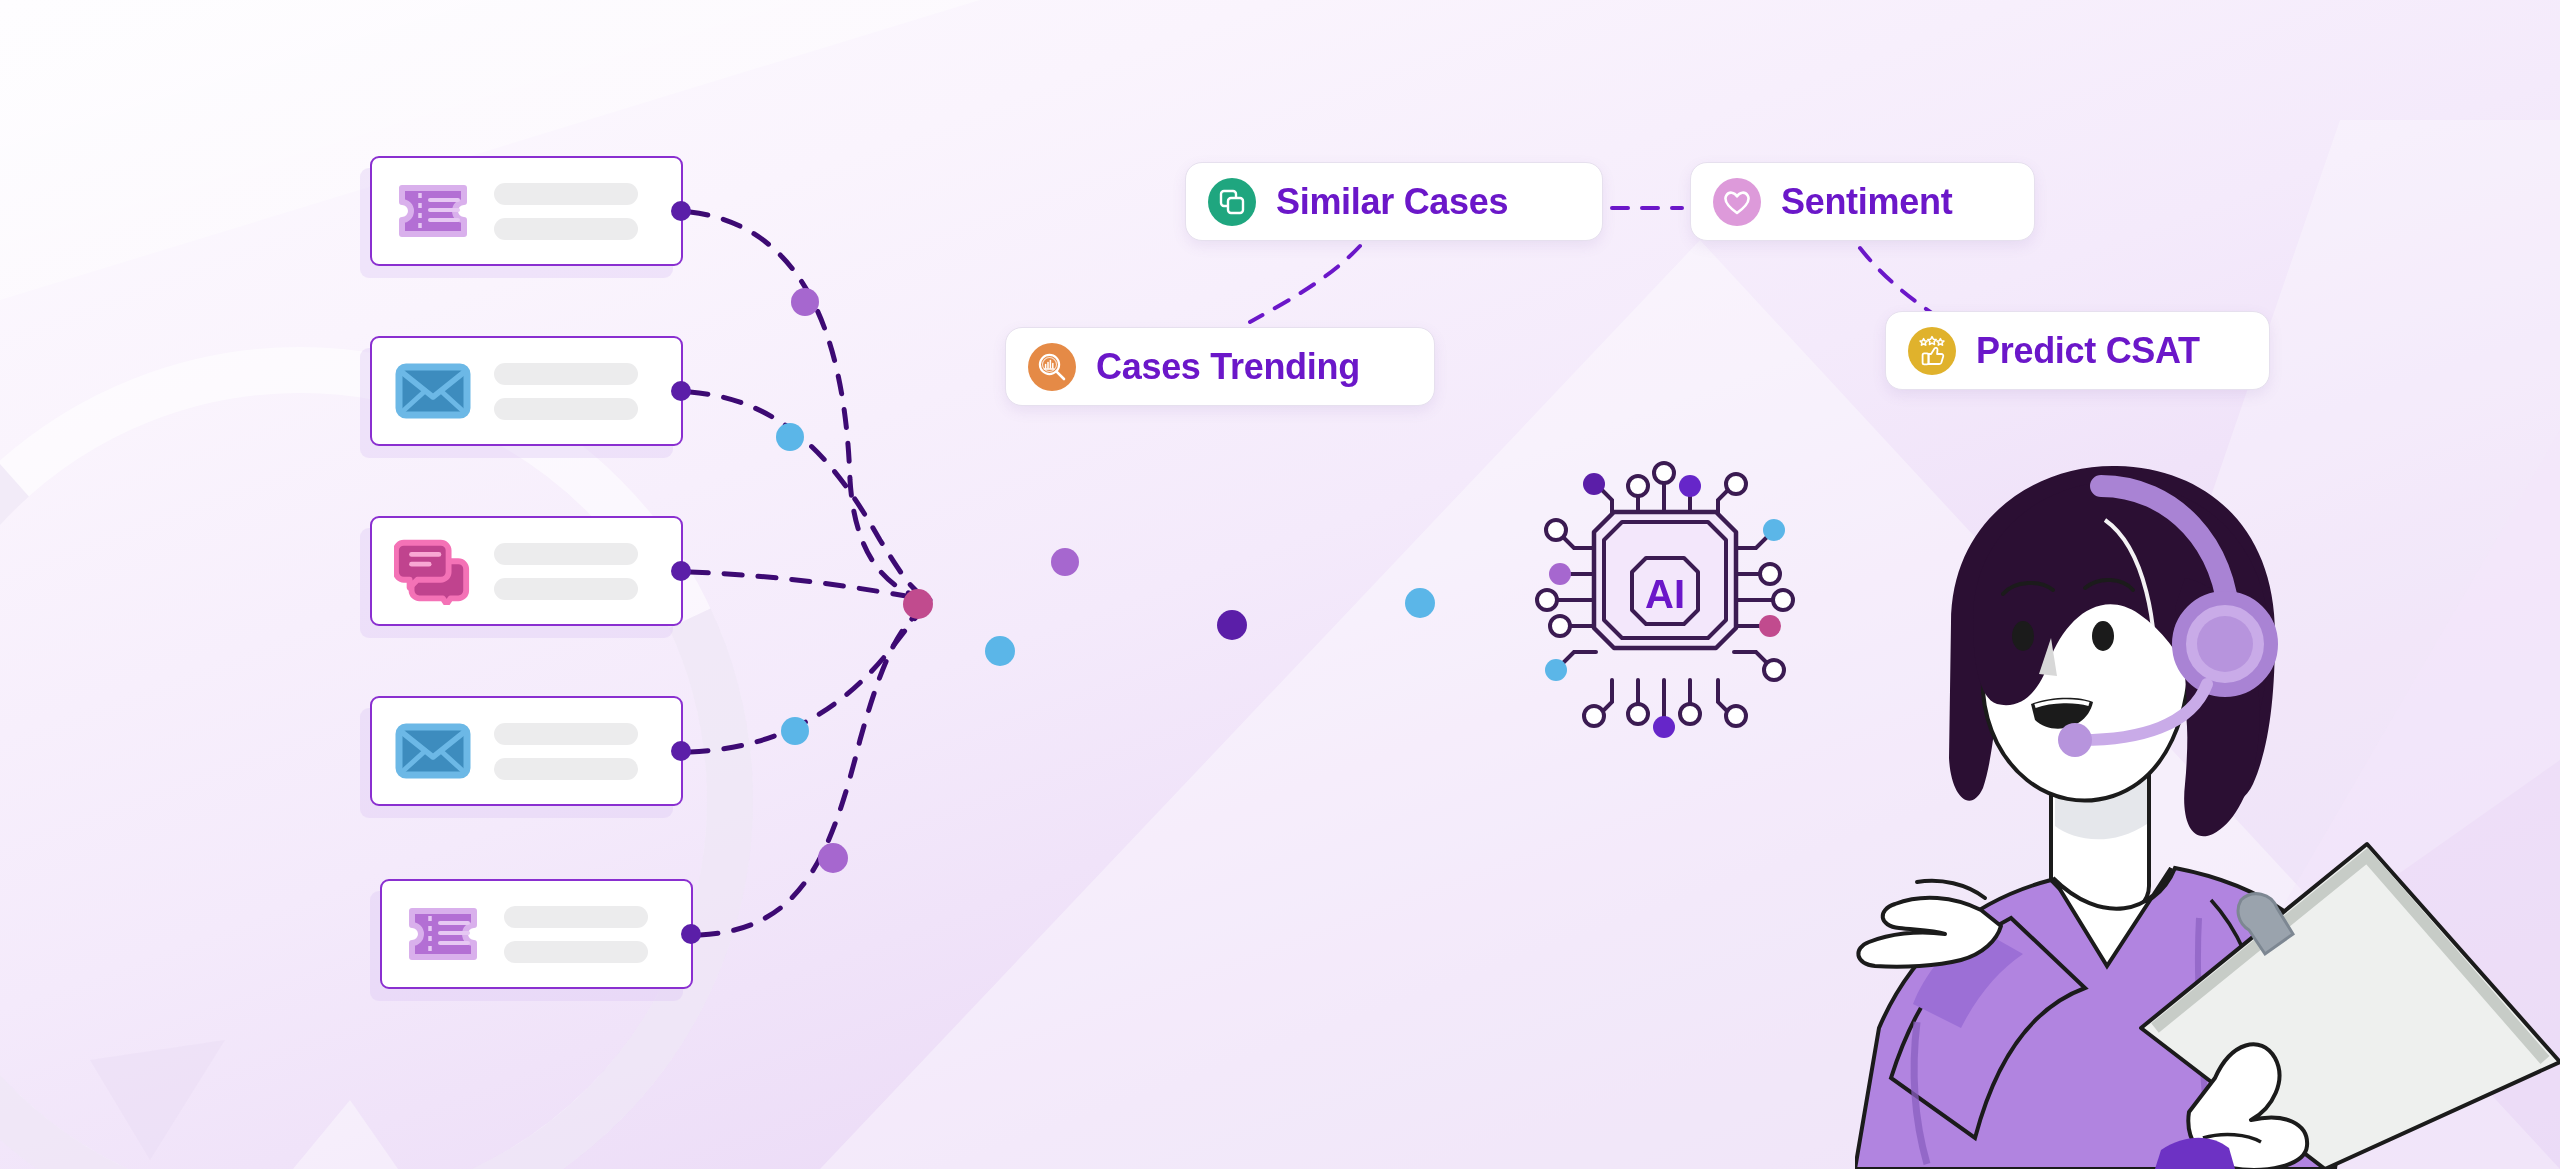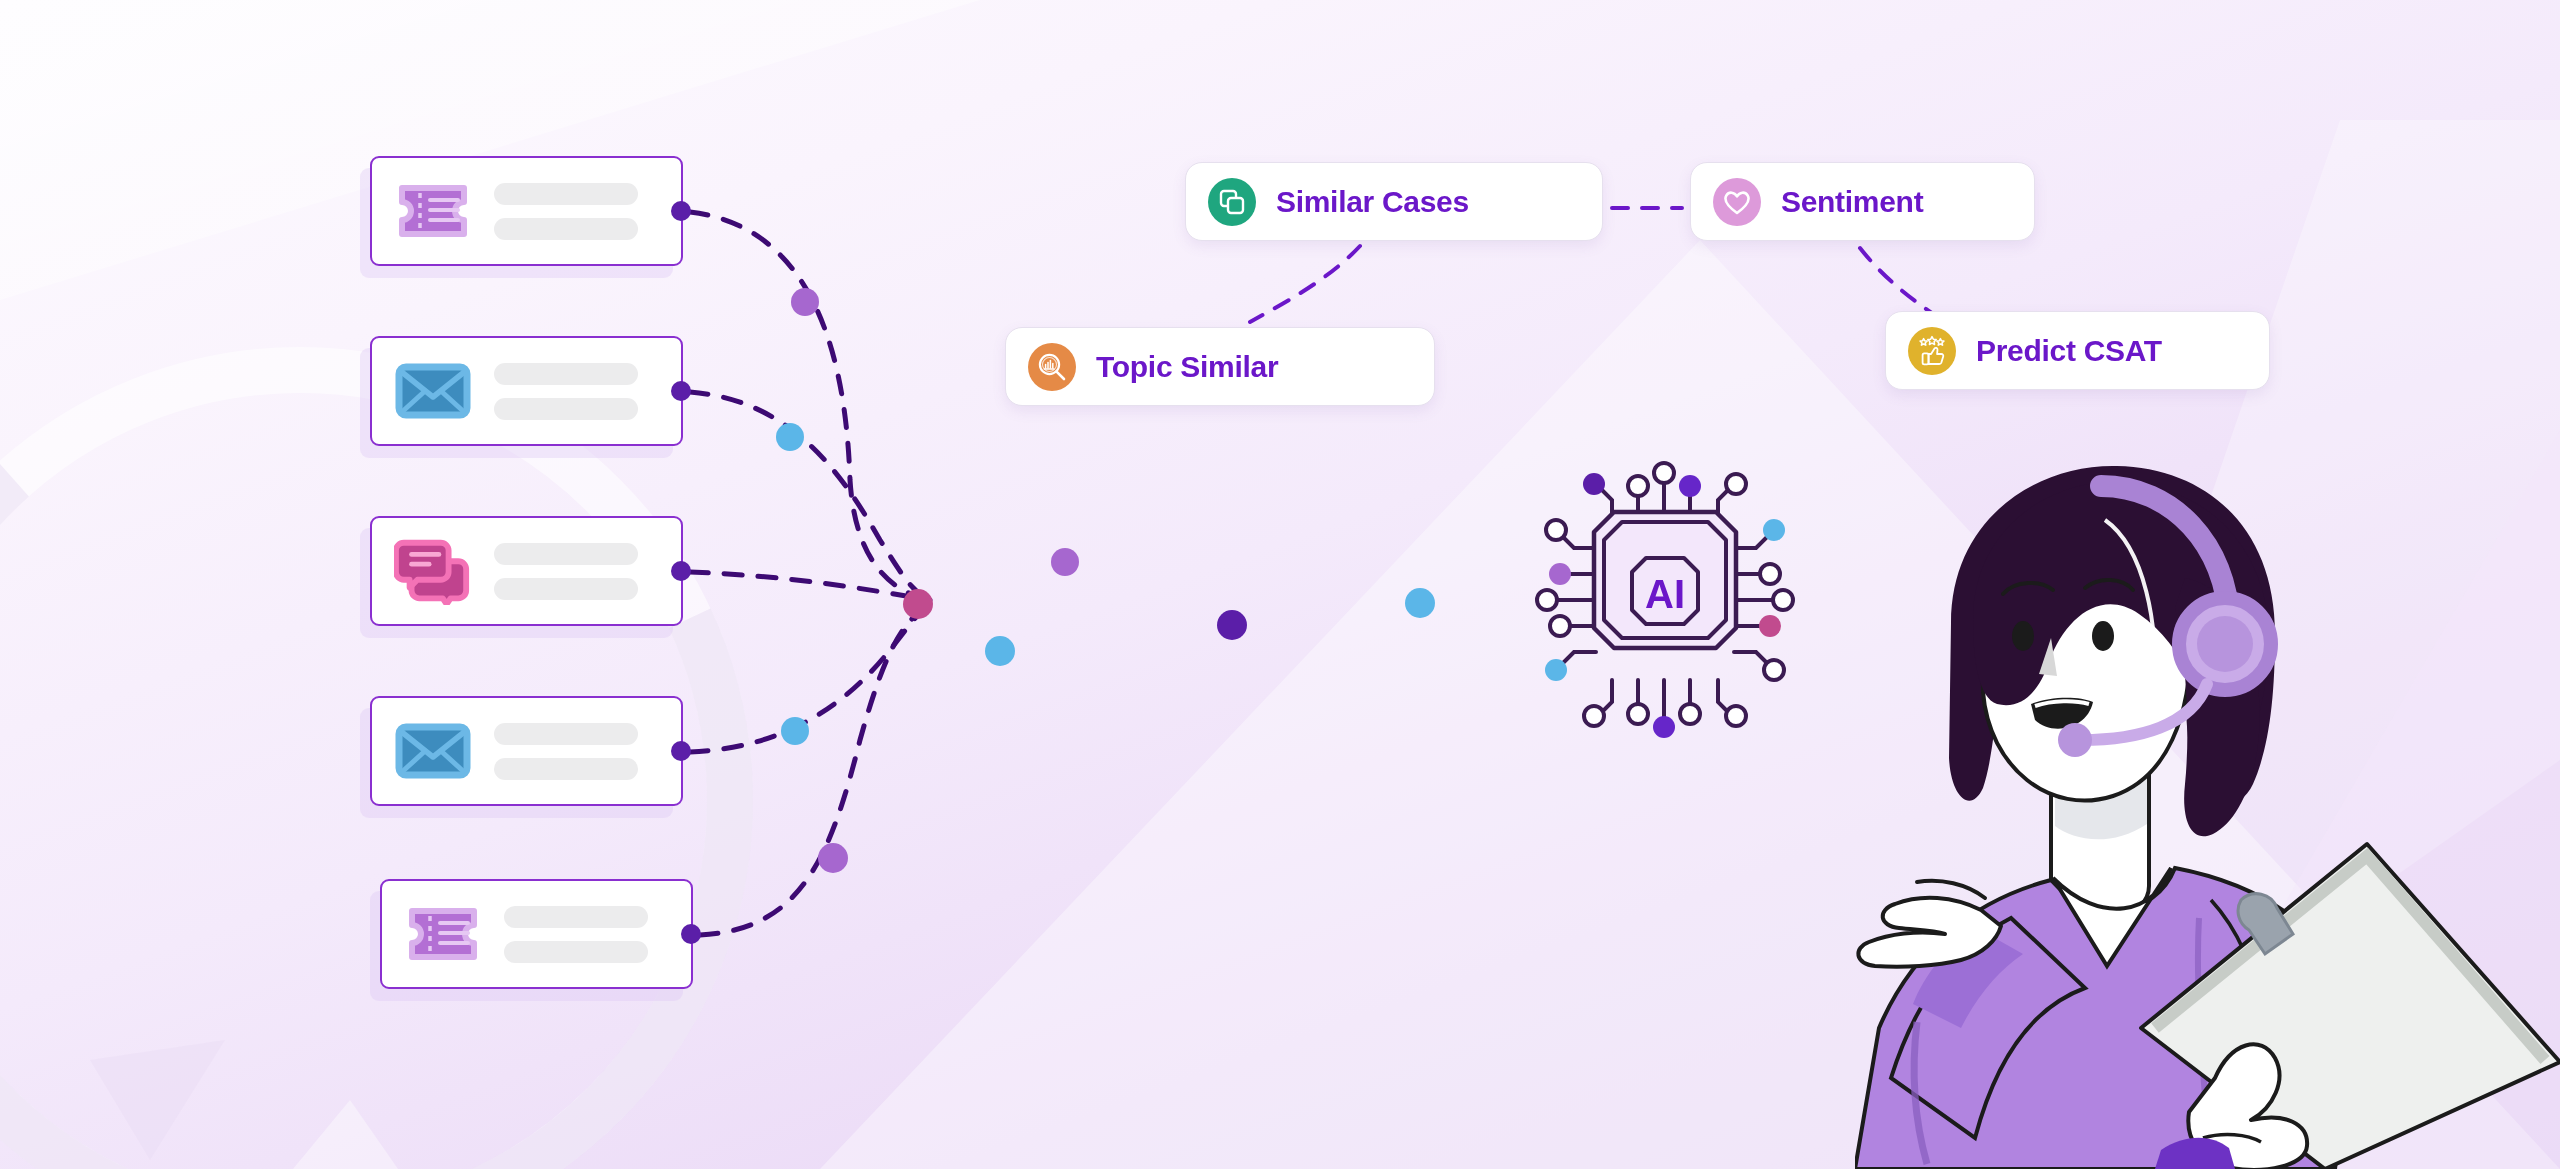--- a/index.html
+++ b/index.html
@@ -52,21 +52,21 @@
     height:79px;
     box-shadow:0 5px 14px rgba(120,80,170,.10);
   }
   .pill .pill-icon{
     width:48px; height:48px; border-radius:50%;
     flex:0 0 48px;
     display:flex; align-items:center; justify-content:center;
     margin-right:20px;
   }
   .pill .pill-label{
-    font-size:30px; font-weight:bold; color:#6b17c9; letter-spacing:-0.3px;
+    font-size:36px; font-weight:bold; color:#6b17c9; letter-spacing:-0.3px;
     white-space:nowrap;
   }
 
   
   .chip-wrap{ position:absolute; left:1534px; top:450px; width:290px; height:300px; }
 
   
   .agent{ position:absolute; left:1855px; top:448px; width:705px; height:721px; }
 </style>
 </head>
@@ -252,21 +252,21 @@
         <line x1="20.3" y1="20.3" x2="28" y2="28" stroke="#ffffff" stroke-width="2.6" stroke-linecap="round"></line>
         <g stroke="#ffffff" stroke-width="1.5" stroke-linecap="round">
           <line x1="9.6" y1="17" x2="9.6" y2="13.6"></line>
           <line x1="12" y1="17" x2="12" y2="11.4"></line>
           <line x1="14.4" y1="17" x2="14.4" y2="9.6"></line>
           <line x1="16.8" y1="17" x2="16.8" y2="12.4"></line>
         </g>
         <line x1="8.2" y1="18" x2="18" y2="18" stroke="#ffffff" stroke-width="1.3" stroke-linecap="round"></line>
       </svg>
     </span>
-    <span class="pill-label">Topic Similar</span>
+    <span class="pill-label">Cases Trending</span>
   </div>
 
   <div class="pill" style="left:1885px; top:311px; width:385px;">
     <span class="pill-icon" style="background:#e0b22c">
       <svg width="32" height="32" viewBox="0 0 32 32">
         <g fill="none" stroke="#ffffff" stroke-width="1.5" stroke-linejoin="round">
           <path d="M7.6 3.6 l1.1 2.2 2.4 .3 -1.8 1.7 .5 2.4 -2.2 -1.2 -2.2 1.2 .5 -2.4 -1.8 -1.7 2.4 -.3 z"></path>
           <path d="M16 1.6 l1.3 2.6 2.9 .4 -2.1 2 .5 2.9 -2.6 -1.4 -2.6 1.4 .5 -2.9 -2.1 -2 2.9 -.4 z"></path>
           <path d="M24.4 3.6 l1.1 2.2 2.4 .3 -1.8 1.7 .5 2.4 -2.2 -1.2 -2.2 1.2 .5 -2.4 -1.8 -1.7 2.4 -.3 z"></path>
         </g>

